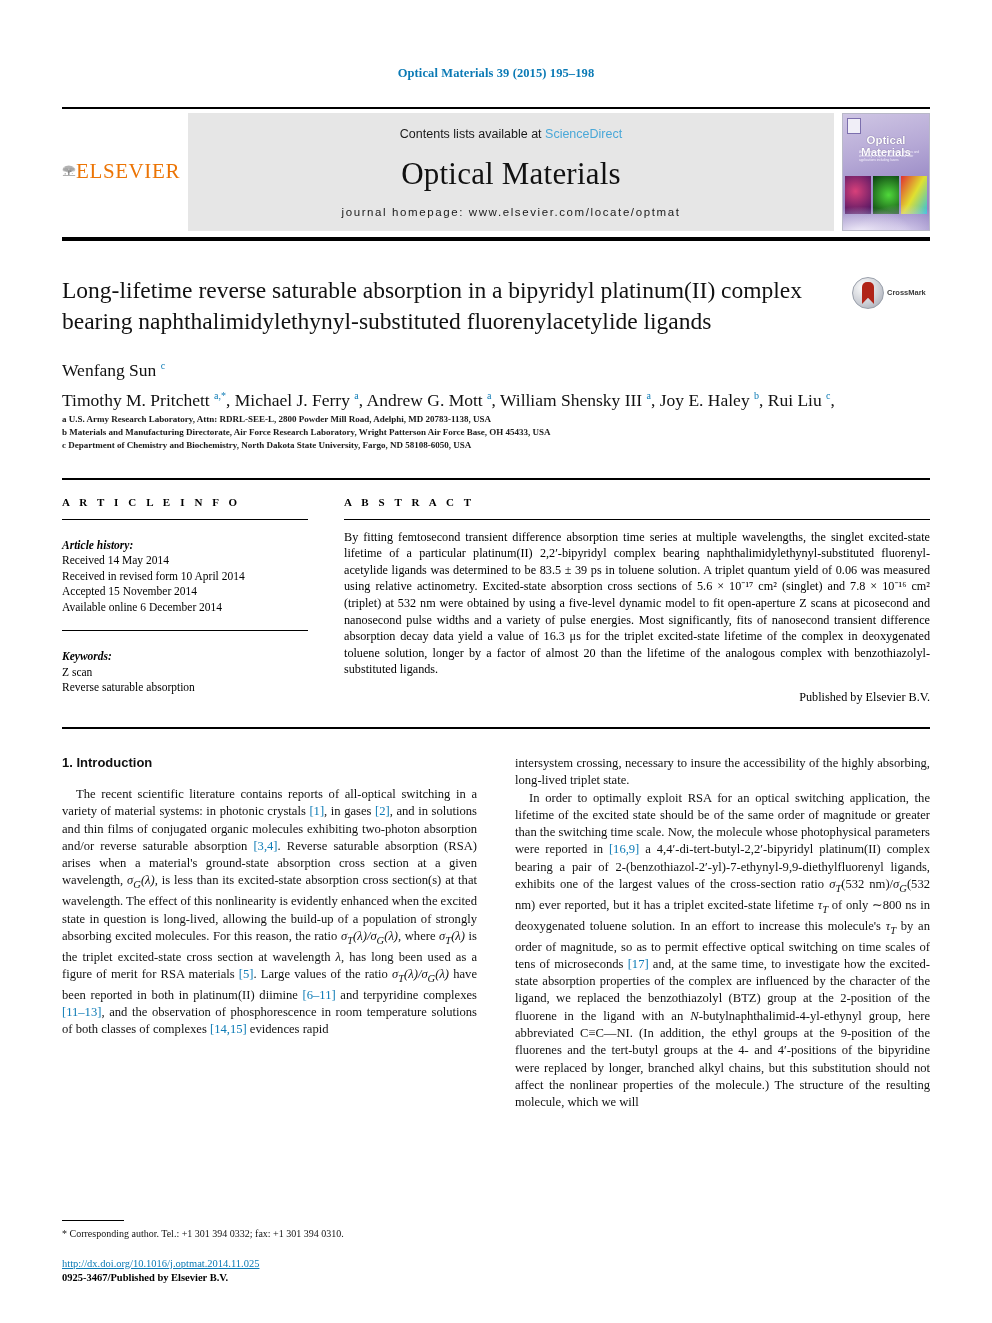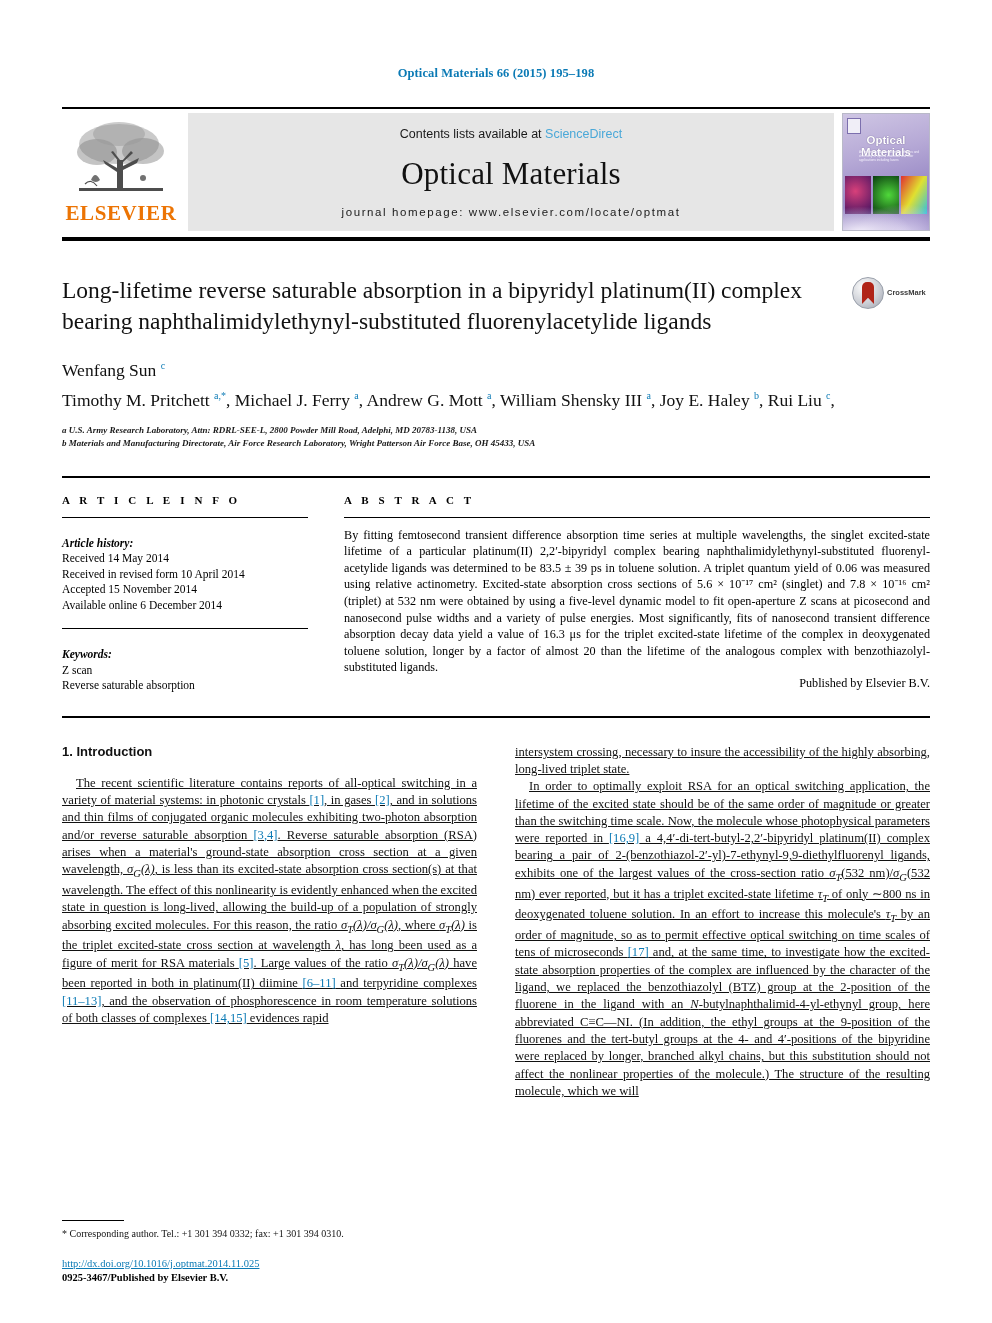--- a/index.html
+++ b/index.html
@@ -41,25 +41,23 @@
   .masthead {
     display: flex;
     align-items: stretch;
     height: 118px;
     margin-top: 4px;
   }
   .elsevier-logo {
     width: 118px;
     flex: 0 0 118px;
     display: flex;
-    flex-direction: column;
     align-items: center;
     justify-content: center;
     padding-bottom: 2px;
-    font-weight: bold;
   }
   .tree-svg { display:block; }
   .elsevier-word {
     font-family: "Liberation Serif", serif;
     font-size: 21px;
     letter-spacing: 0.6px;
     color: #ec7404;
     line-height: 1;
     margin-top: 1px;
   }
@@ -178,24 +176,22 @@
   
   .authors {
     margin-top: 16px;
     font-size: 17.5px;
     line-height: 25px;
     color: #111;
   }
   .authors sup, .aff sup { font-size: 10px; }
   .aff-sup { color: #0b7ab5; }
   .affiliations {
-    margin-top: 11px;
     font-size: 9px;
     line-height: 13px;
-    font-style: italic;
     font-weight: bold;
     color: #1a1a1a;
   }
   .affiliations div { white-space: nowrap; }
 
   
   .info-rule-top {
     border-top: 2.5px solid #000;
     margin-top: 26px;
   }
@@ -221,21 +217,21 @@
   .keywords-rule { border-top: 1.4px solid #000; margin-top: 15px; }
   .abstract-rule { border-top: 1px solid #000; margin-top: 11px; }
   .abstract-body {
     margin-top: 9px;
     font-size: 12.2px;
     line-height: 16.6px;
     text-align: justify;
   }
   .published-by {
     text-align: right;
-    margin-top: 0;
+    margin-top: 12px;
     font-size: 12.2px;
   }
   .info-rule-bottom {
     border-top: 2.5px solid #000;
     margin-top: 22px;
   }
 
   
   .body-cols {
     display: flex;
@@ -250,21 +246,20 @@
     margin-bottom: 16px;
     color: #111;
   }
   .body-col p {
     margin: 0;
     font-size: 12.6px;
     line-height: 17.3px;
     text-align: justify;
     text-indent: 14px;
     color: #111;
-    text-decoration: underline;
   }
   .body-col p.noindent { text-indent: 0; }
   .ref { color: #0b7ab5; }
   i.sym { font-style: italic; }
 
   
   .footnote-wrap {
     position: absolute;
     left: 62px;
     bottom: 38px;
@@ -284,21 +279,21 @@
   .fn-mail { color: #0b7ab5; }
   .doi-block { margin-top: 16px; font-size: 10.5px; line-height: 14px; }
   .doi-link { color: #0b7ab5; text-decoration: underline; }
   .issn-line { font-weight: bold; }
 </style>
 </head>
 <body>
 
 <div class="page">
 
-  <div class="running-head">Optical Materials 66 (2015) 195–198</div>
+  <div class="running-head">Optical Materials 39 (2015) 195–198</div>
 
   <div class="masthead-rule"></div>
   <div class="masthead">
 
     <div class="elsevier-logo">
       <svg class="tree-svg" width="96" height="84" viewBox="0 0 96 84">
         <g fill="#4d4d4d">
           <ellipse cx="46" cy="26" rx="40" ry="20" fill="#8a8a8a" opacity="0.45"></ellipse>
           <ellipse cx="24" cy="34" rx="20" ry="13" fill="#7d7d7d" opacity="0.45"></ellipse>
           <ellipse cx="70" cy="33" rx="21" ry="13" fill="#7d7d7d" opacity="0.45"></ellipse>
@@ -352,20 +347,21 @@
       Wenfang Sun <sup class="aff-sup">c</sup>
     </div>
     <div>
       Timothy M. Pritchett <sup class="aff-sup">a,*</sup>, Michael J. Ferry <sup class="aff-sup">a</sup>, Andrew G. Mott <sup class="aff-sup">a</sup>, William Shensky III <sup class="aff-sup">a</sup>, Joy E. Haley <sup class="aff-sup">b</sup>, Rui Liu <sup class="aff-sup">c</sup>,
     </div>
   </div>
 
   <div class="affiliations">
     <div>a U.S. Army Research Laboratory, Attn: RDRL-SEE-L, 2800 Powder Mill Road, Adelphi, MD 20783-1138, USA</div>
     <div>b Materials and Manufacturing Directorate, Air Force Research Laboratory, Wright Patterson Air Force Base, OH 45433, USA</div>
+    <div>c Department of Chemistry and Biochemistry, North Dakota State University, Fargo, ND 58108-6050, USA</div>
   </div>
 
   <div class="info-rule-top"></div>
   <div class="info-abstract">
 
     <div class="col-info">
       <div class="sec-label">A R T I C L E   I N F O</div>
       <div class="thin-rule"></div>
       <div class="info-block">
         <div class="h">Article history:</div>

